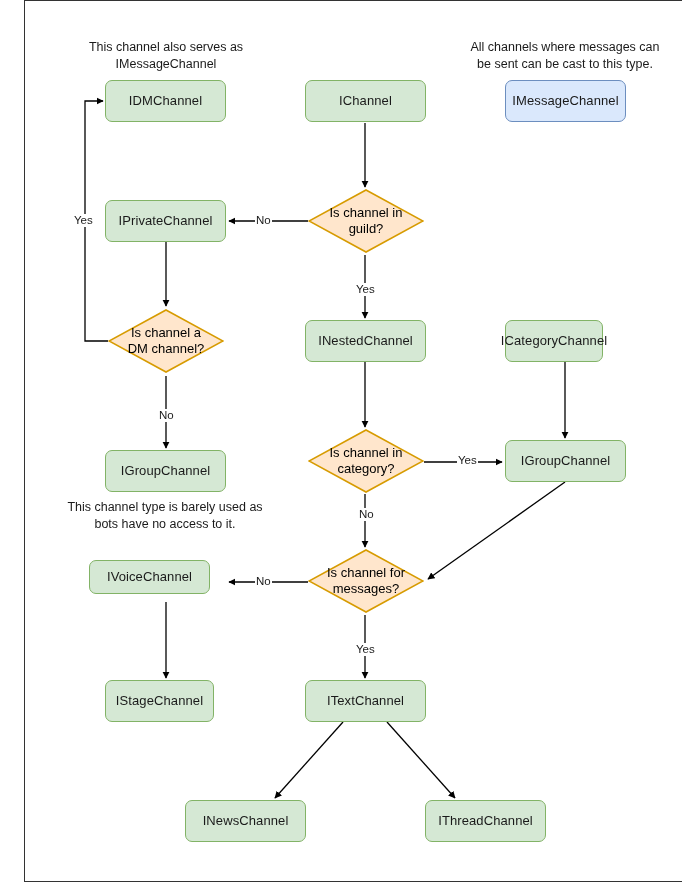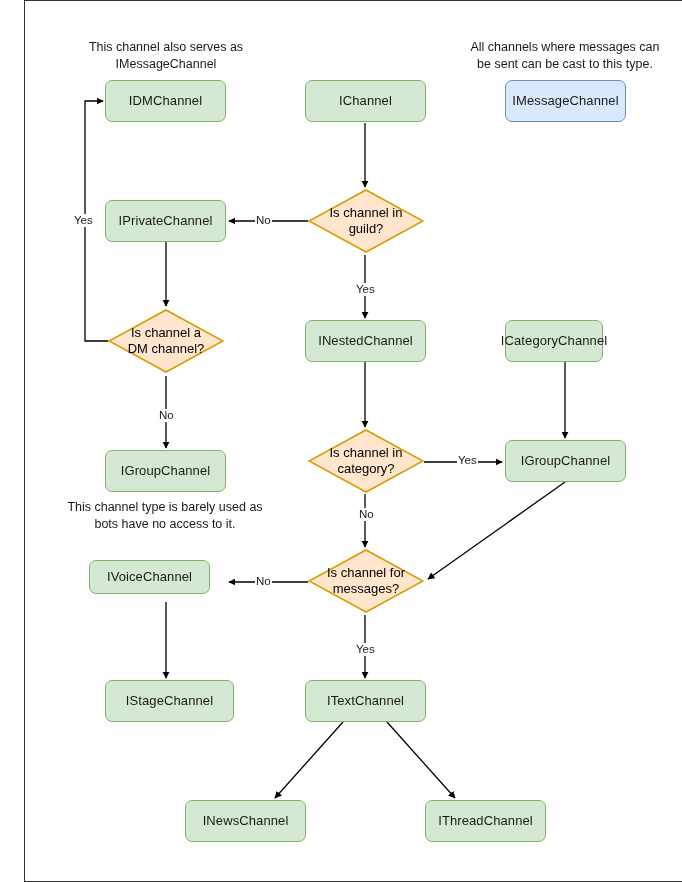--- a/index.html
+++ b/index.html
@@ -170,21 +170,21 @@
   <div class="node-box node-green" style="left:280px; top:319px; width:121px; height:42px;">INestedChannel</div>
 
   <div class="node-box node-green" style="left:480px; top:319px; width:98px; height:42px;">ICategoryChannel</div>
 
   <div class="node-box node-green" style="left:80px; top:449px; width:121px; height:42px;">IGroupChannel</div>
 
   <div class="node-box node-green" style="left:480px; top:439px; width:121px; height:42px;">IGroupChannel</div>
 
   <div class="node-box node-green" style="left:64px; top:559px; width:121px; height:34px;">IVoiceChannel</div>
 
-  <div class="node-box node-green" style="left:80px; top:679px; width:129px; height:42px;">IStageChannel</div>
+  <div class="node-box node-green" style="left:80px; top:679px; width:109px; height:42px;">IStageChannel</div>
 
   <div class="node-box node-green" style="left:280px; top:679px; width:121px; height:42px;">ITextChannel</div>
 
   <div class="node-box node-green" style="left:160px; top:799px; width:121px; height:42px;">INewsChannel</div>
 
   <div class="node-box node-green" style="left:400px; top:799px; width:121px; height:42px;">IThreadChannel</div>
 
   <div class="node-diamond" style="left:283px; top:188px; width:116px; height:64px;">
     <svg class="dia-shape" viewBox="0 0 116 64" preserveAspectRatio="none">
       <polygon points="58,1 115,32 58,63 1,32" fill="#ffe6cc" stroke="#d79b00" stroke-width="1.6"></polygon>

